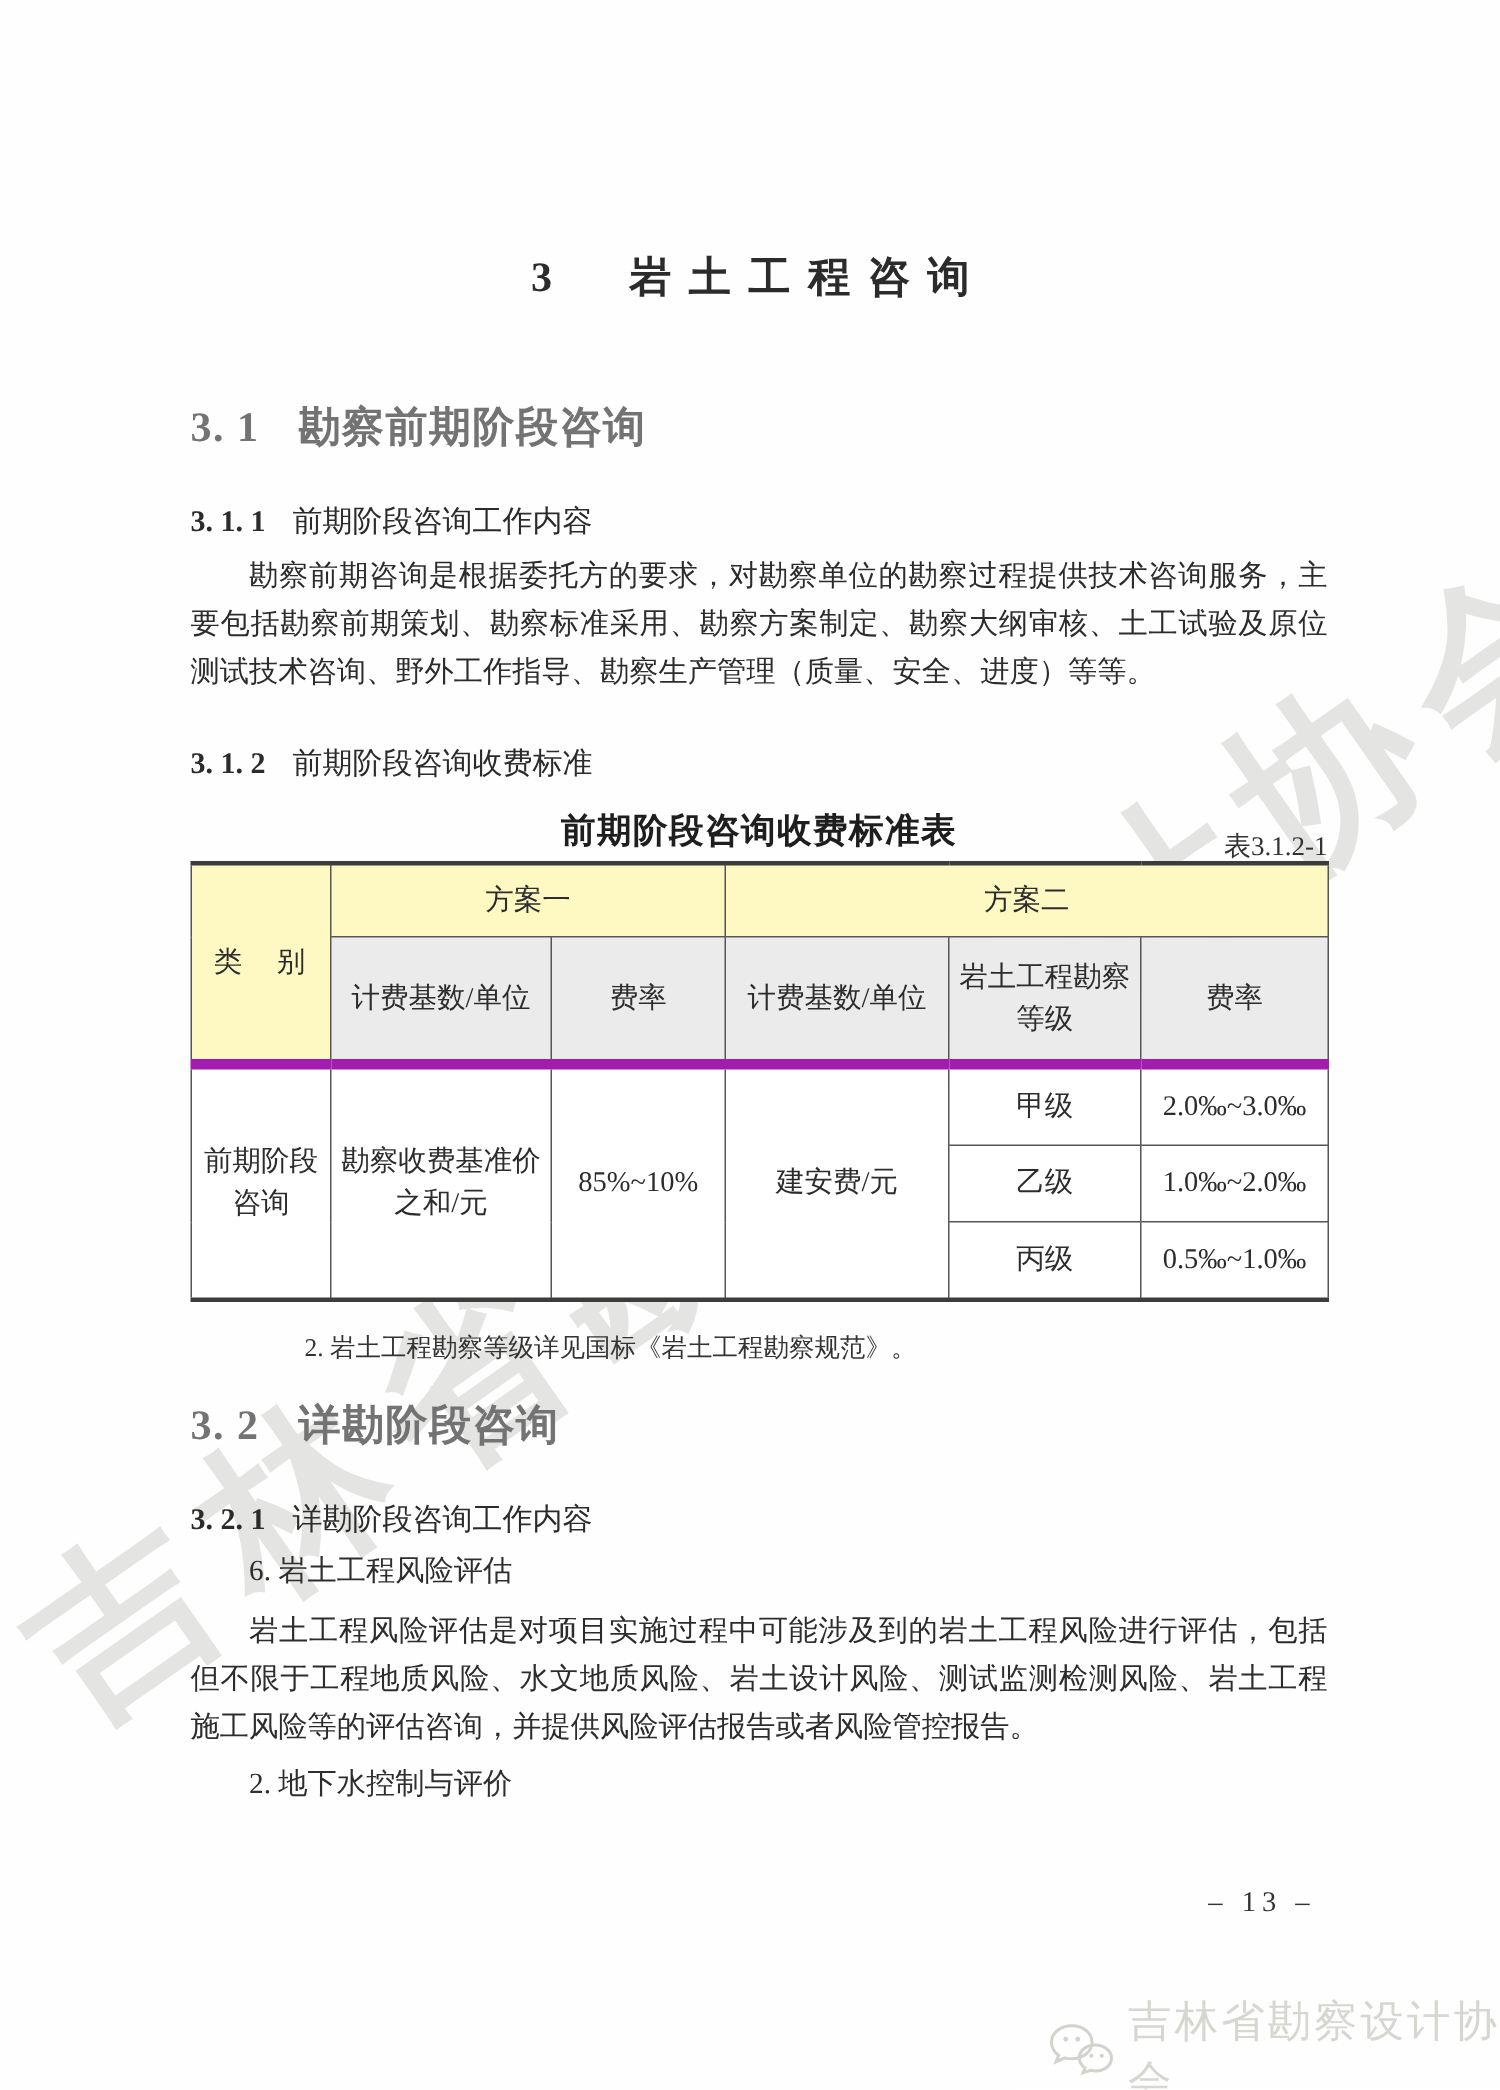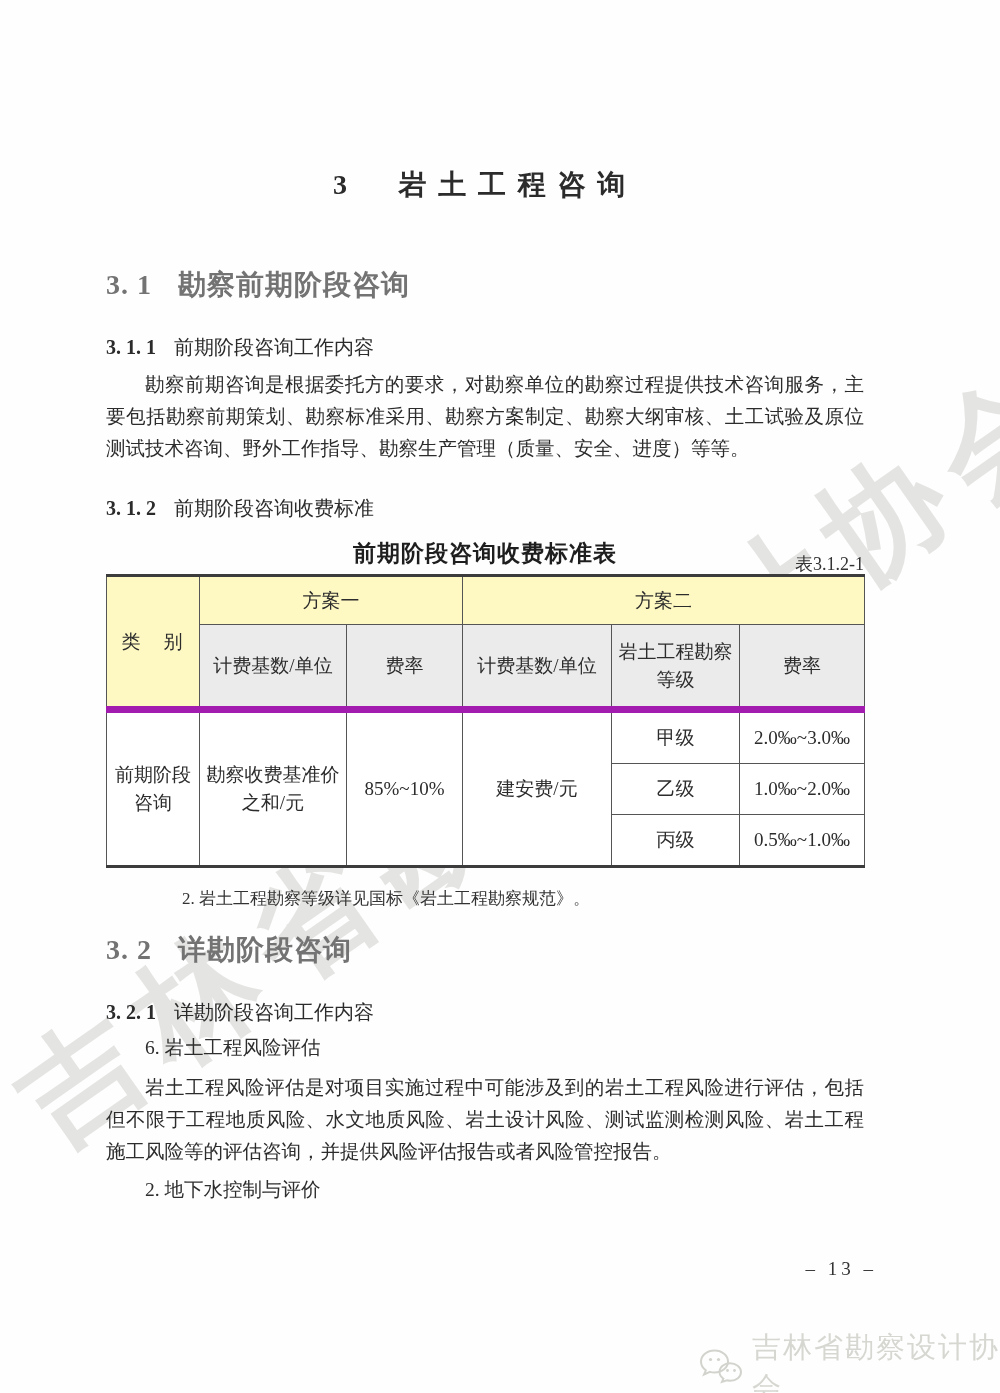--- a/index.html
+++ b/index.html
@@ -20,21 +20,21 @@
     font-size:120px;
     font-weight:700;
     letter-spacing:20px;
     white-space:nowrap;
     color:#e4e4e2;
     z-index:0;
     user-select:none;
   }
   .content{
     position:absolute;
-    left:106px;top:0;width:758px;
+    left:127px;top:0;width:758px;
     z-index:1;
   }
   .main-title{
     margin-top:166px;
     text-align:center;
     font-size:28px;
     font-weight:700;
     letter-spacing:0.42em;
     color:#2b2b2b;
   }

